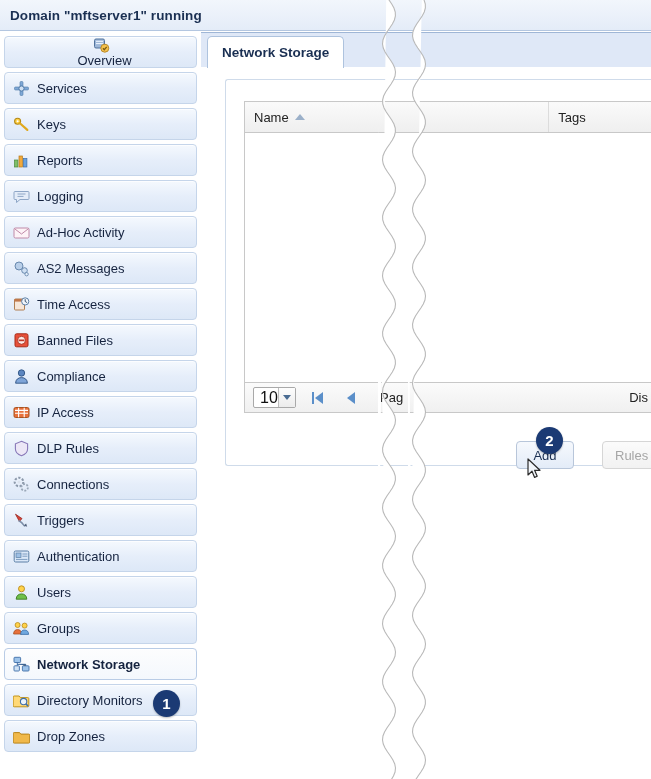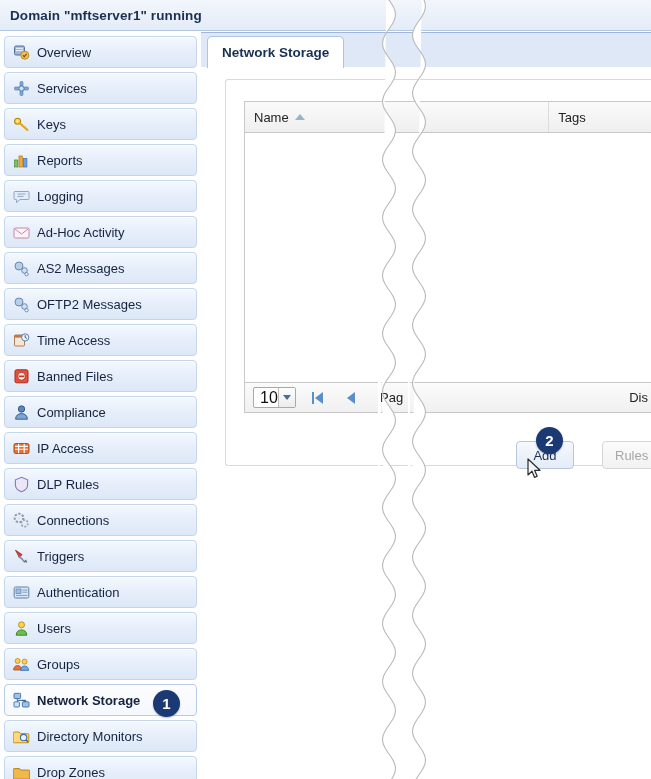--- a/index.html
+++ b/index.html
@@ -69,21 +69,21 @@
     height: 32px;
     border: 1px solid #c5d5ea;
     border-radius: 4px;
     background: linear-gradient(to bottom, #f5f9fe 0%, #e6eefa 50%, #dde8f7 100%);
     display: flex;
     align-items: center;
     padding-left: 8px;
     cursor: pointer;
     box-shadow: 0 1px 0 rgba(255,255,255,.7) inset;
   }
-  .nav-item:first-child { margin-top: 4px; }
+  .nav-item:first-child { margin-top: 4px; flex-direction: column; }
   .nav-item.selected {
     background: linear-gradient(to bottom, #fdfdfe 0%, #f4f8fd 100%);
     border-color: #b9cce6;
   }
   .nav-item.selected .nav-label { font-weight: bold; }
   .nav-icon {
     width: 17px; height: 17px;
     margin-right: 7px;
     flex: 0 0 17px;
     position: relative;
@@ -414,30 +414,20 @@
       </div>
       <div class="nav-item">
         <span class="nav-icon">
           <svg width="17" height="17" viewBox="0 0 17 17">
             <circle cx="6" cy="6" r="4" fill="#b9cfe9" stroke="#5d7fa6" stroke-width=".9"></circle>
             <circle cx="11.5" cy="10.5" r="2.8" fill="#cfe0f3" stroke="#5d7fa6" stroke-width=".9"></circle>
             <circle cx="13.6" cy="14.2" r="1.7" fill="#e3eefa" stroke="#5d7fa6" stroke-width=".8"></circle>
           </svg>
         </span>
         <span class="nav-label">AS2 Messages</span>
-      </div>
-      <div class="nav-item">
-        <span class="nav-icon">
-          <svg width="17" height="17" viewBox="0 0 17 17">
-            <circle cx="6" cy="6" r="4" fill="#b9cfe9" stroke="#5d7fa6" stroke-width=".9"></circle>
-            <circle cx="11.5" cy="10.5" r="2.8" fill="#cfe0f3" stroke="#5d7fa6" stroke-width=".9"></circle>
-            <circle cx="13.6" cy="14.2" r="1.7" fill="#e3eefa" stroke="#5d7fa6" stroke-width=".8"></circle>
-          </svg>
-        </span>
-        <span class="nav-label">OFTP2 Messages</span>
       </div>
       <div class="nav-item">
         <span class="nav-icon">
           <svg width="17" height="17" viewBox="0 0 17 17">
             <rect x="1.5" y="3" width="10" height="11" rx="1" fill="#f6e6d8" stroke="#b07f52" stroke-width="1"></rect>
             <rect x="1.5" y="3" width="10" height="2.6" fill="#c0784a"></rect>
             <circle cx="12.2" cy="5.4" r="3.6" fill="#f1f6fc" stroke="#5b7fa6" stroke-width="1"></circle>
             <path d="M12.2 3.2 v2.3 l1.7 1" stroke="#37526f" stroke-width="1" fill="none"></path>
           </svg>
         </span>

